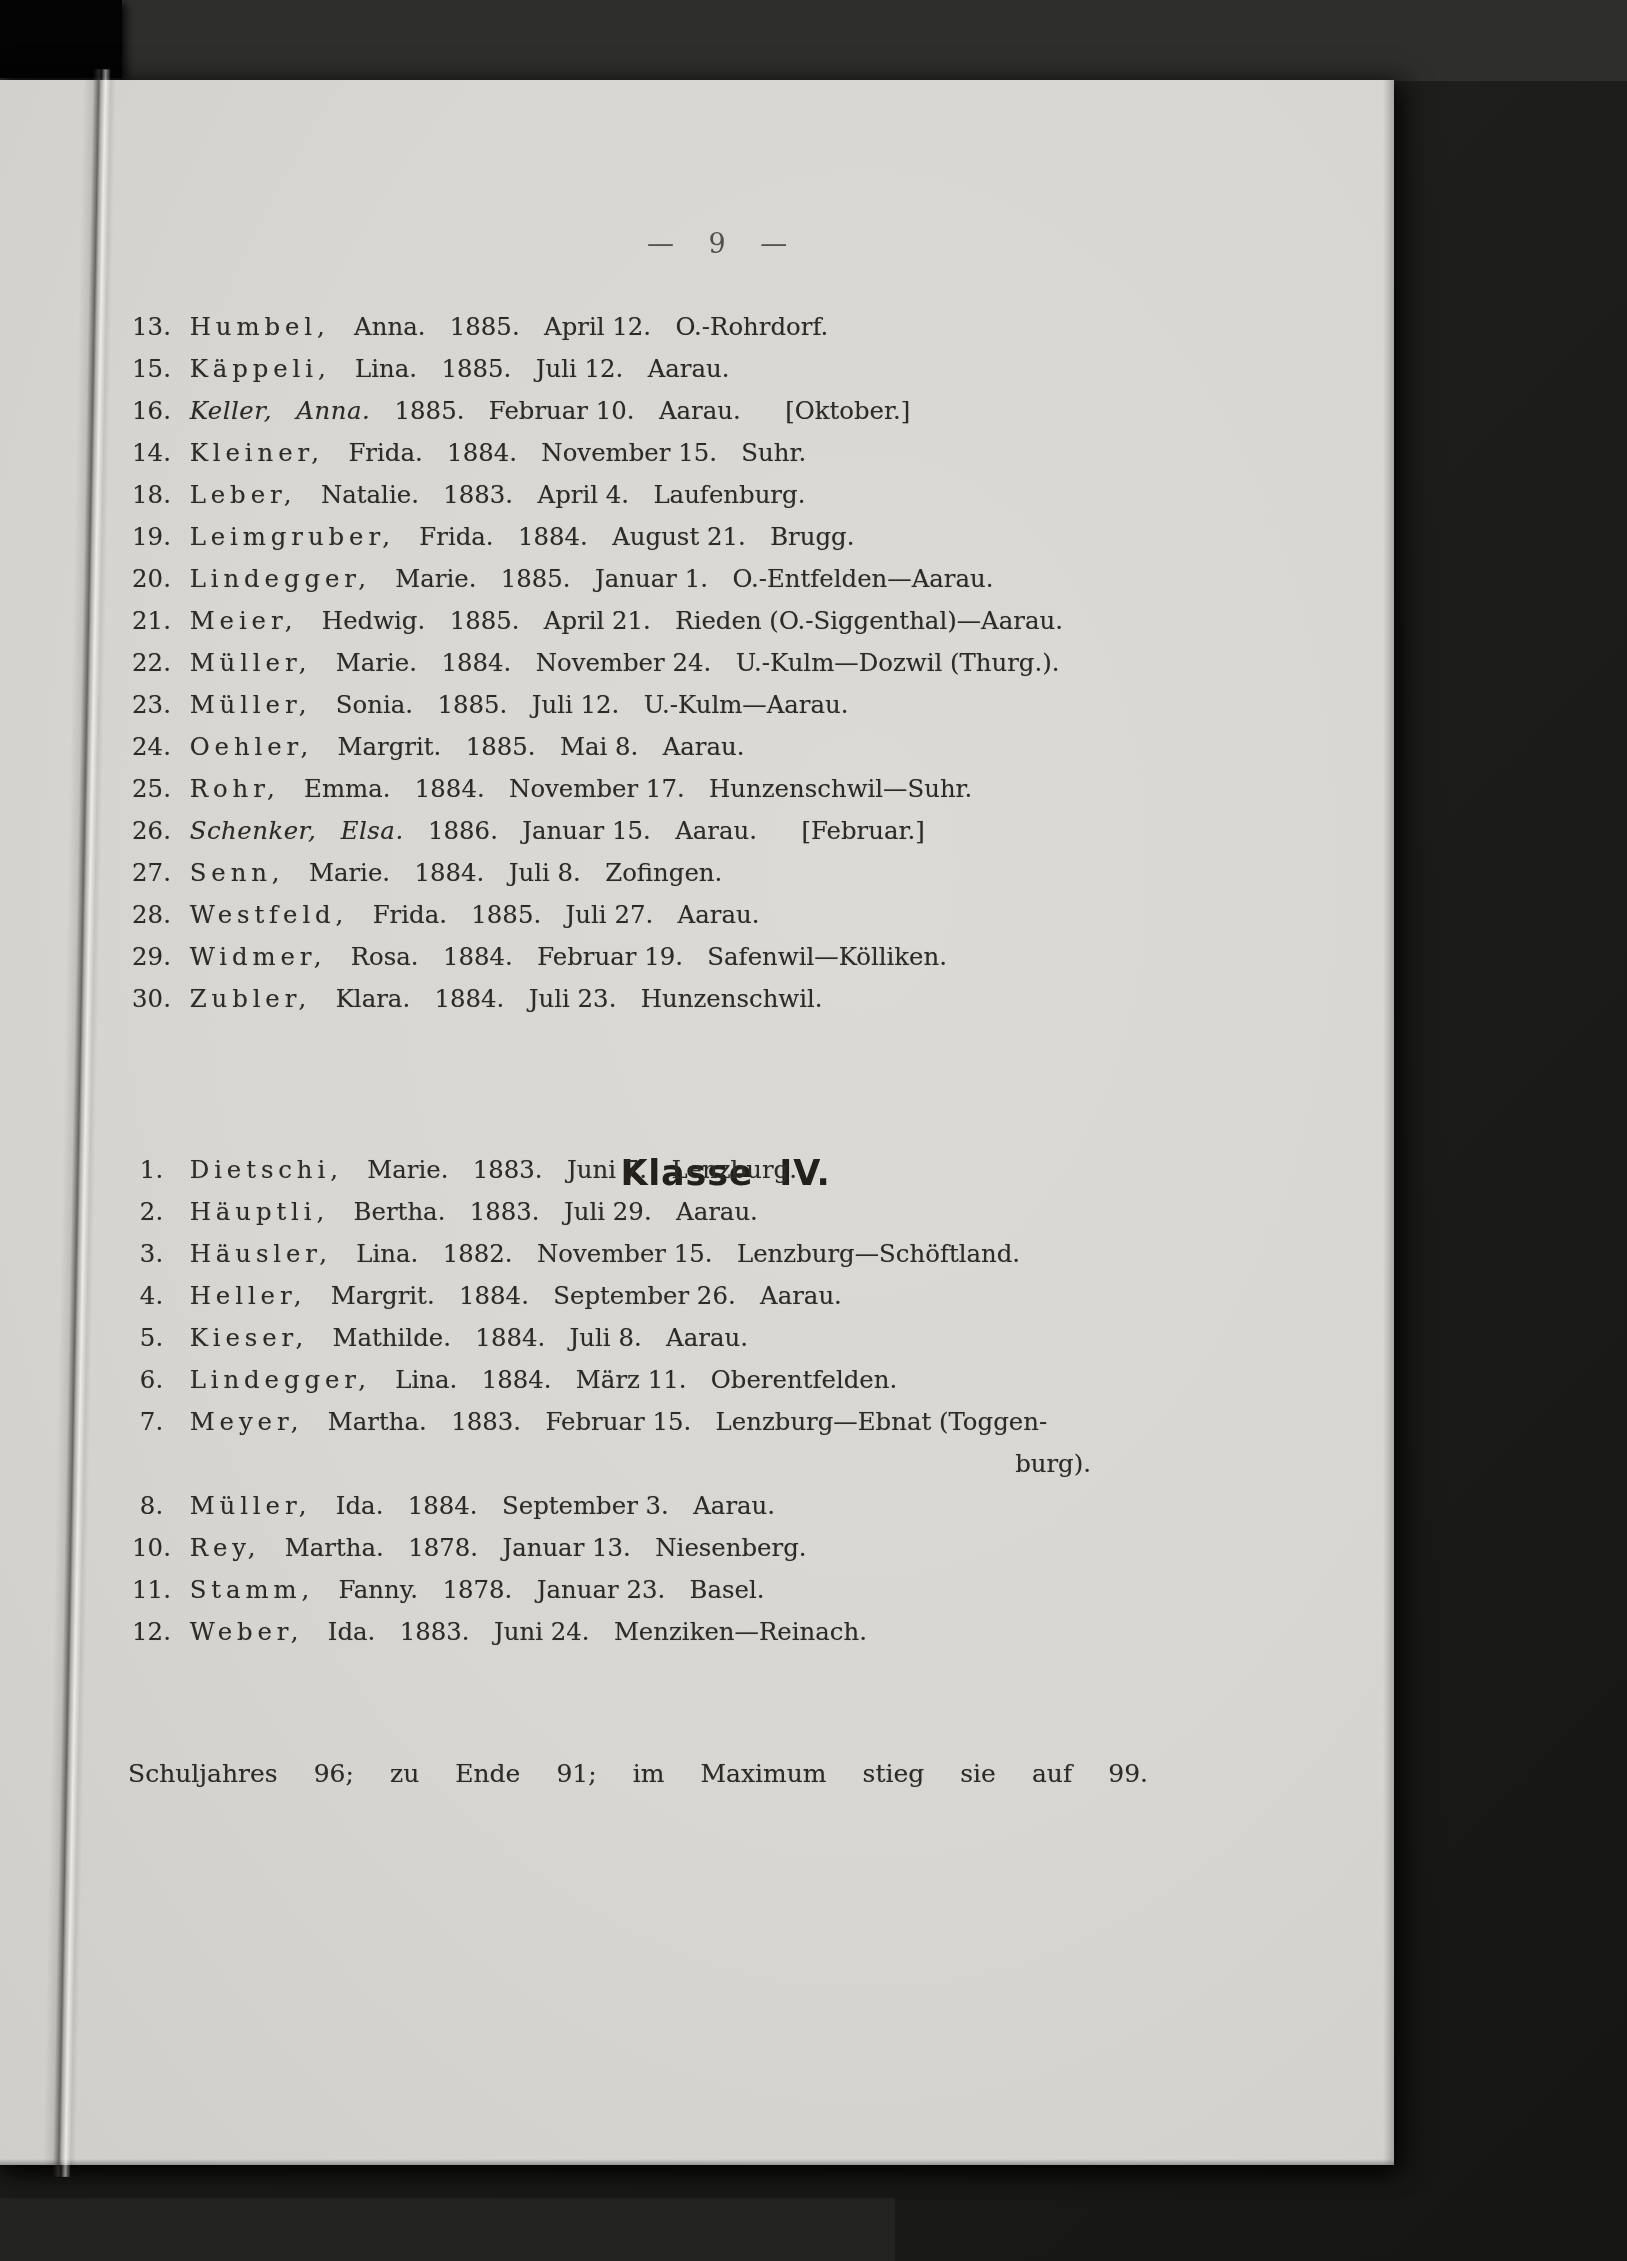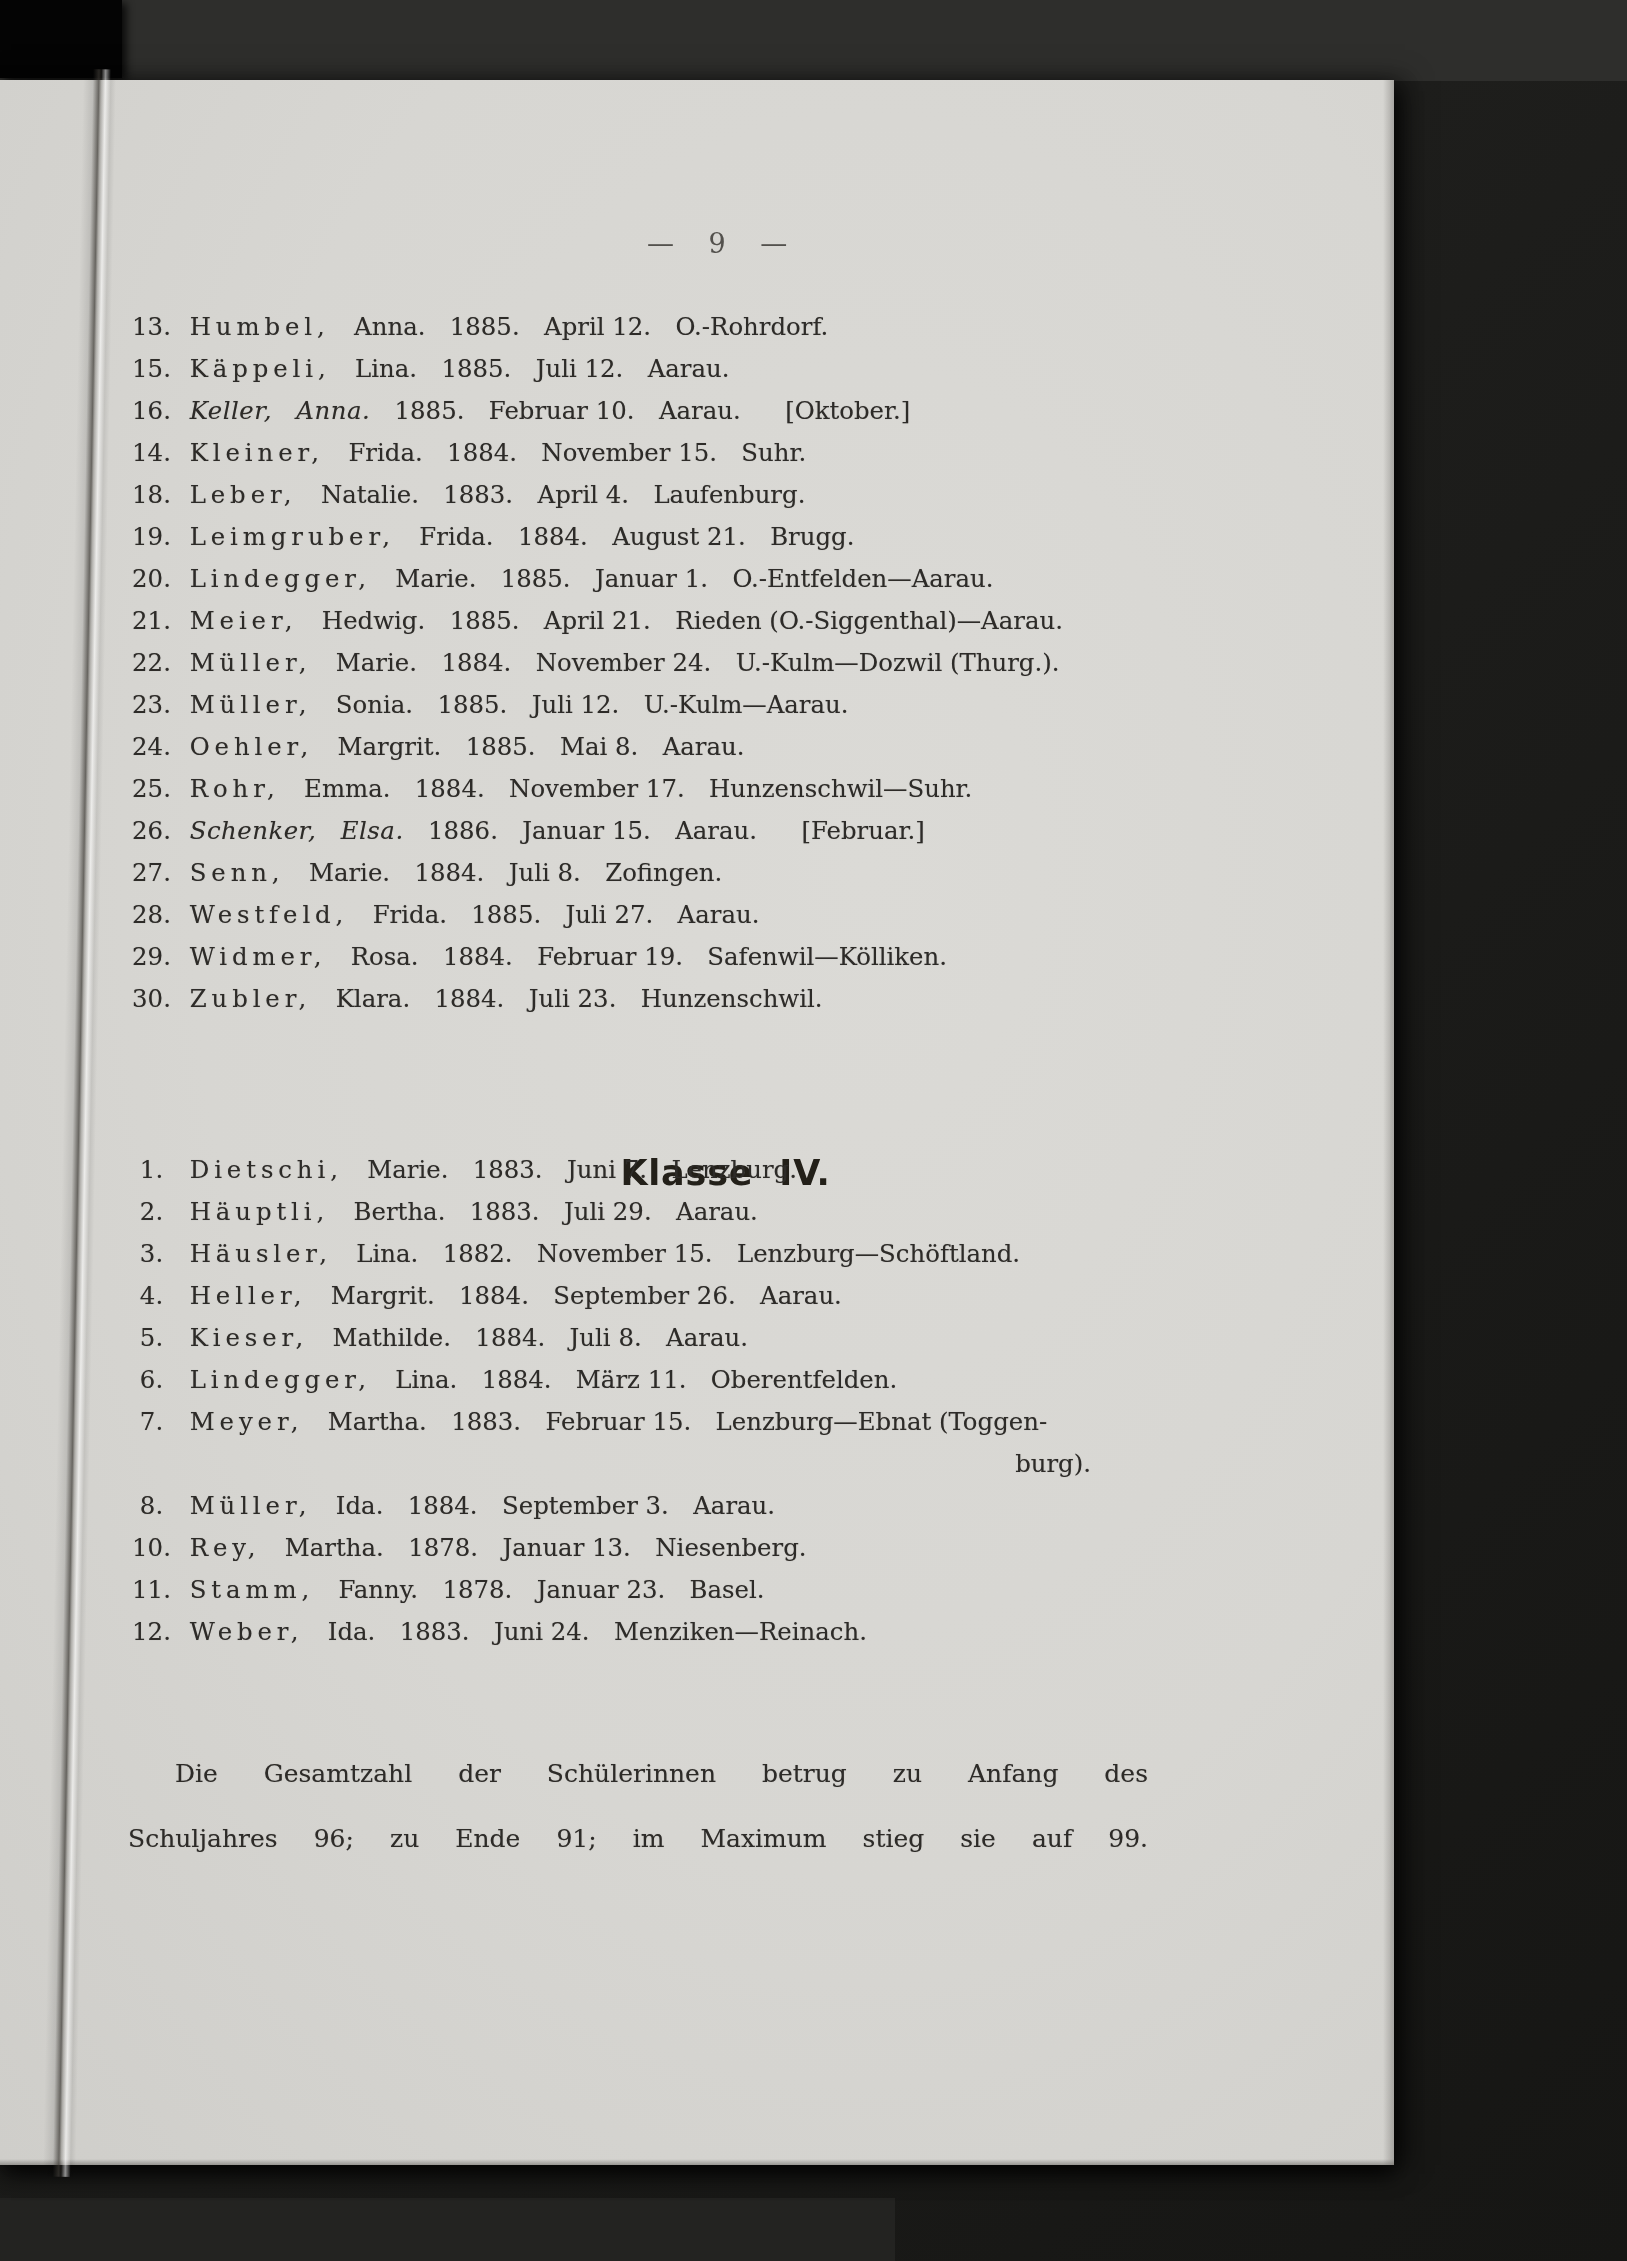--- a/index.html
+++ b/index.html
@@ -244,18 +244,17 @@
         </li>
         <li class="entry">
           <div class="line">
             <span class="num f">12.</span><span class="name f">Weber,</span><span class="given f">Ida.</span><span class="year f">1883.</span><span class="date f">Juni 24.</span><span class="place f">Menziken—Reinach.</span>
           </div>
 
         </li>
       </ol>
 
     <div class="summary ink">
-      <div class="jline l1">Die Gesamtzahl der Schülerinnen betrug zu Anfang des</div>
       <div class="jline l2">Schuljahres 96; zu Ende 91; im Maximum stieg sie auf 99.</div>
     </div>
   </div>
 </div>
 
 
 </body></html>

